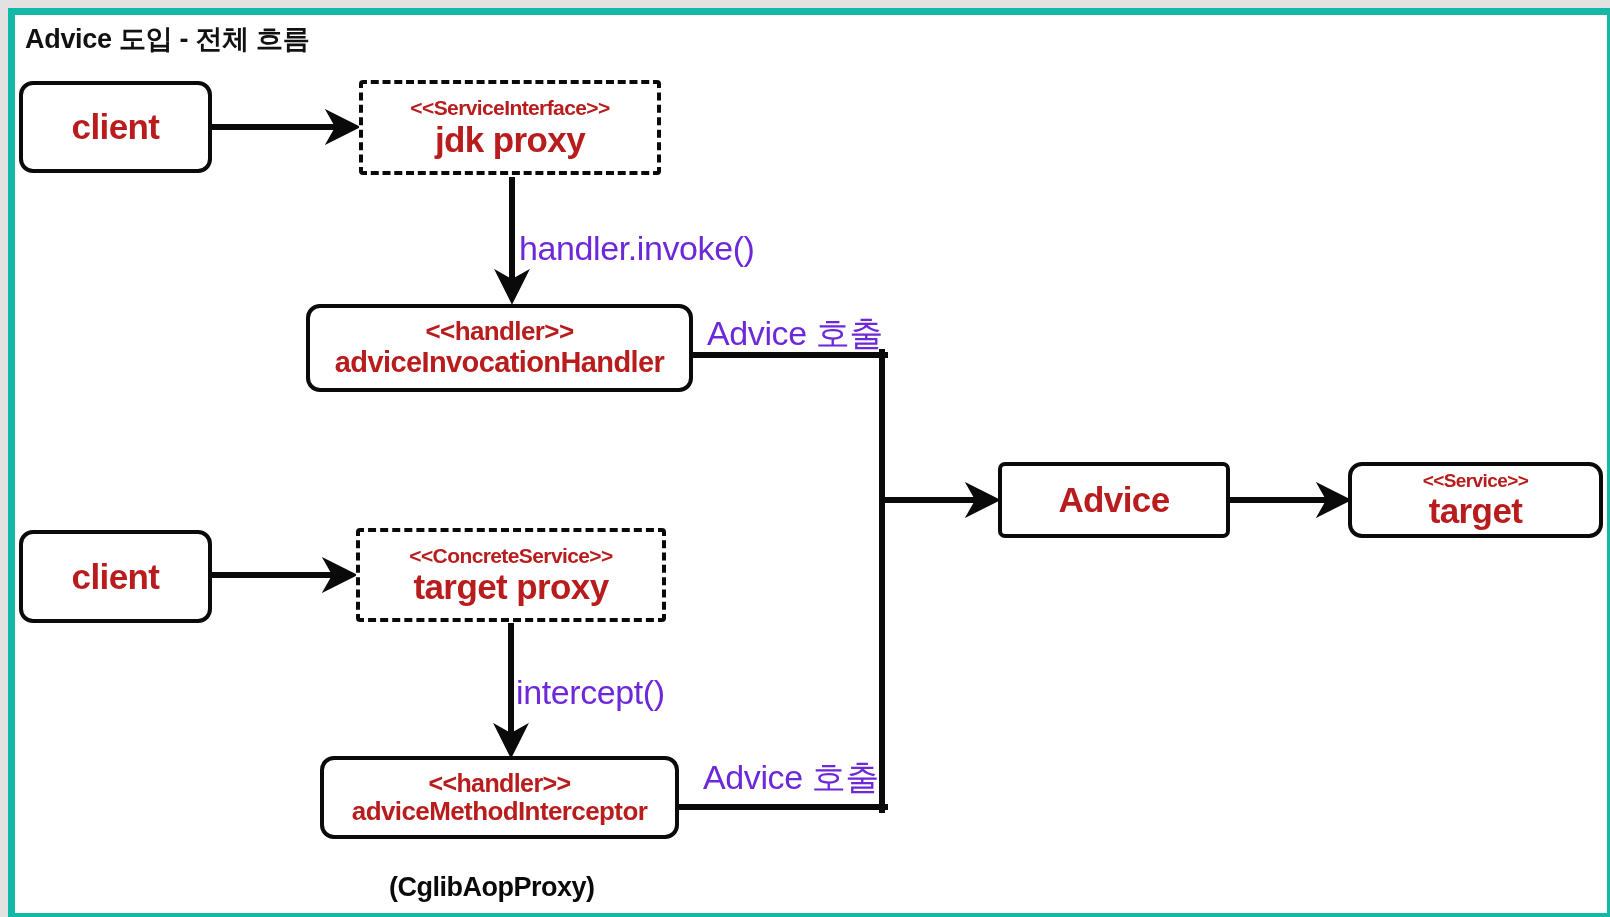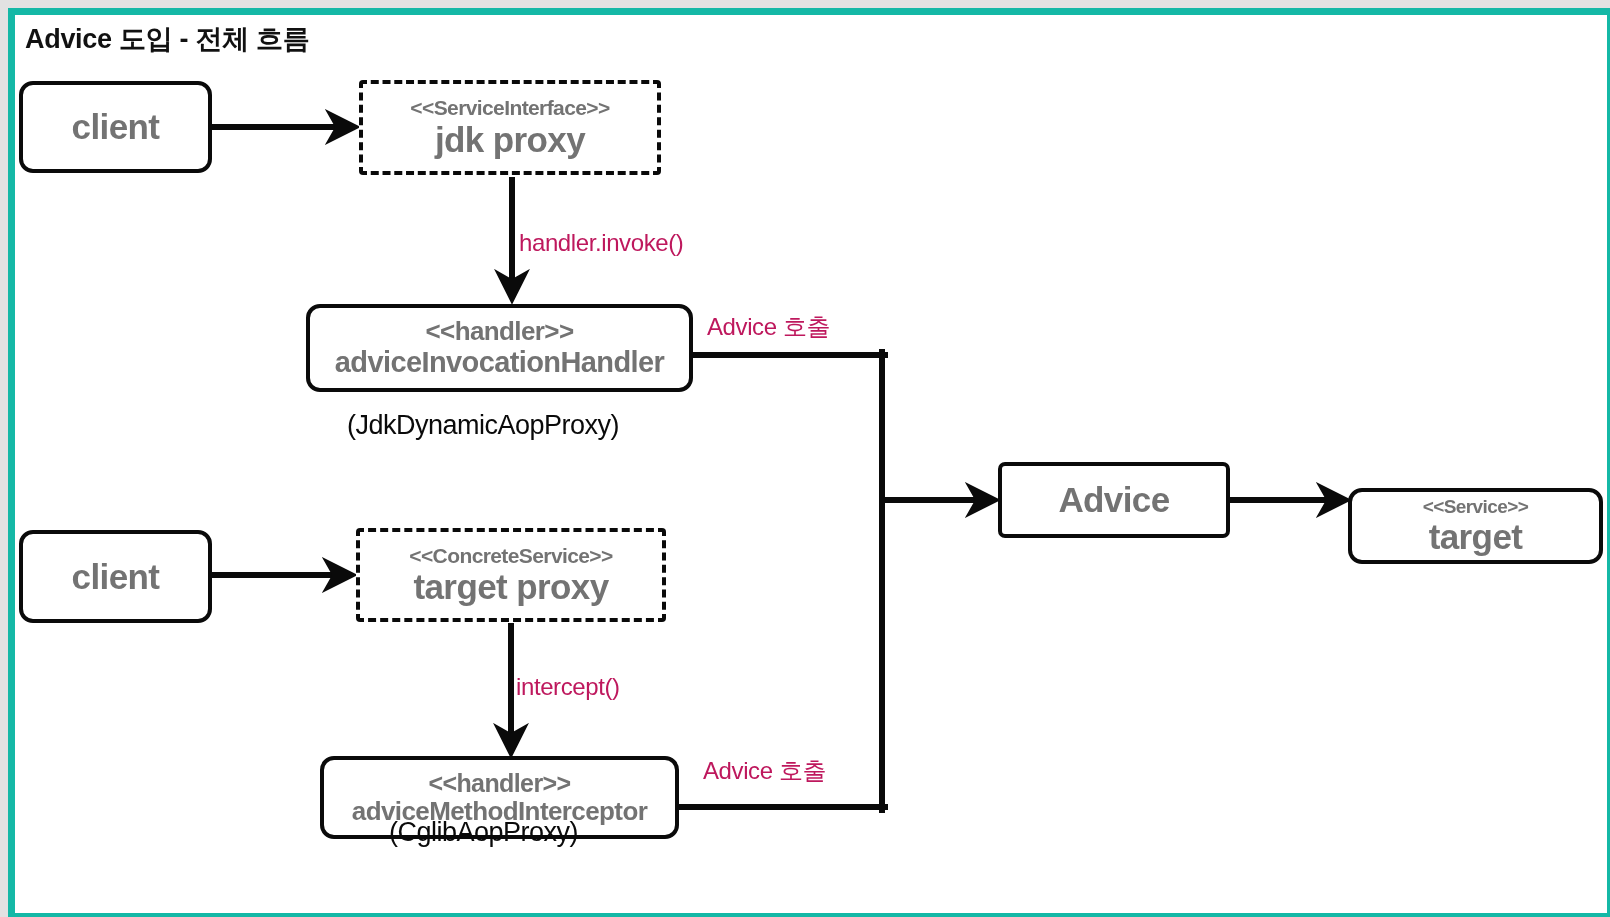--- a/index.html
+++ b/index.html
@@ -41,21 +41,21 @@
     position: absolute;
     box-sizing: border-box;
     background: #ffffff;
     border: 4px solid #0a0a0a;
     border-radius: 14px;
     display: flex;
     flex-direction: column;
     align-items: center;
     justify-content: center;
     text-align: center;
-    color: #737373;
+    color: #b91c1c;
     line-height: 1.12;
   }
   .node.dashed {
     border-style: dashed;
     border-width: 4px;
     border-radius: 4px;
     text-align: center;
   }
   .stereo {
     font-size: 21px;
@@ -76,22 +76,22 @@
   .caption {
     position: absolute;
     font-size: 27px;
     color: #0a0a0a;
     white-space: nowrap;
     letter-spacing: -0.5px;
   }
   
   .edge-label {
     position: absolute;
-    font-size: 24px;
-    color: #be185d;
+    font-size: 34px;
+    color: #6d28d9;
     white-space: nowrap;
     letter-spacing: -0.4px;
   }
   
   #wires {
     position: absolute;
     left: 0;
     top: 0;
     width: 1592px;
     height: 898px;
@@ -158,46 +158,45 @@
       <div class="stereo">&lt;&lt;ServiceInterface&gt;&gt;</div>
       <div class="nodename">jdk proxy</div>
     </div>
 
     <div class="edge-label" style="left:504px; top:214px;">handler.invoke()</div>
 
     <div class="node" style="left:291px; top:289px; width:387px; height:88px;">
       <div class="stereo" style="font-size:26px;">&lt;&lt;handler&gt;&gt;</div>
       <div class="nodename med">adviceInvocationHandler</div>
     </div>
-    <div class="caption" style="left:332px; top:395px;">(JdkDynamicAopProxy)</div>
 
     <div class="edge-label" style="left:692px; top:296px;">Advice 호출</div>
 
     <div class="node" style="left:4px; top:515px; width:193px; height:93px;">
       <div class="nodename">client</div>
     </div>
 
     <div class="node dashed" style="left:341px; top:513px; width:310px; height:94px;">
       <div class="stereo">&lt;&lt;ConcreteService&gt;&gt;</div>
       <div class="nodename">target proxy</div>
     </div>
 
     <div class="edge-label" style="left:501px; top:658px;">intercept()</div>
 
     <div class="node" style="left:305px; top:741px; width:359px; height:83px;">
       <div class="stereo" style="font-size:25px;">&lt;&lt;handler&gt;&gt;</div>
       <div class="nodename sml">adviceMethodInterceptor</div>
     </div>
-    <div class="caption" style="left:374px; top:802px;">(CglibAopProxy)</div>
+    <div class="caption" style="left:374px; top:857px;font-weight:bold;">(CglibAopProxy)</div>
 
     <div class="edge-label" style="left:688px; top:740px;">Advice 호출</div>
 
     <div class="node" style="left:983px; top:447px; width:232px; height:76px;border-radius:7px;">
       <div class="nodename">Advice</div>
     </div>
 
-    <div class="node" style="left:1333px; top:447px; width:255px; height:76px;margin-top:26px;">
+    <div class="node" style="left:1333px; top:447px; width:255px; height:76px;">
       <div class="stereo small">&lt;&lt;Service&gt;&gt;</div>
       <div class="nodename">target</div>
     </div>
 
   </div>
 </div>
 
 </body></html>

